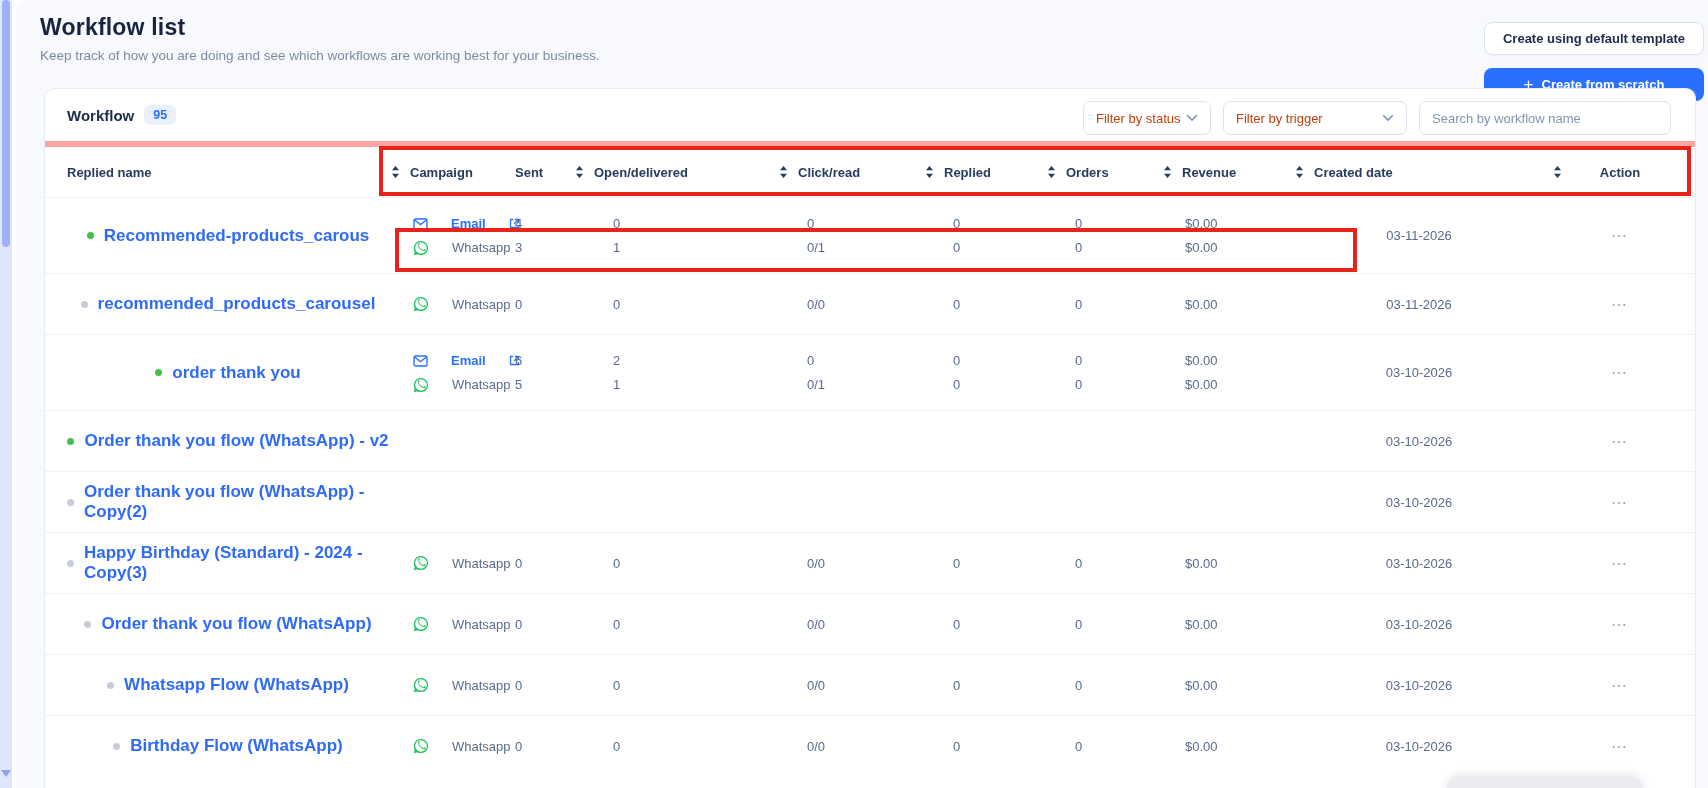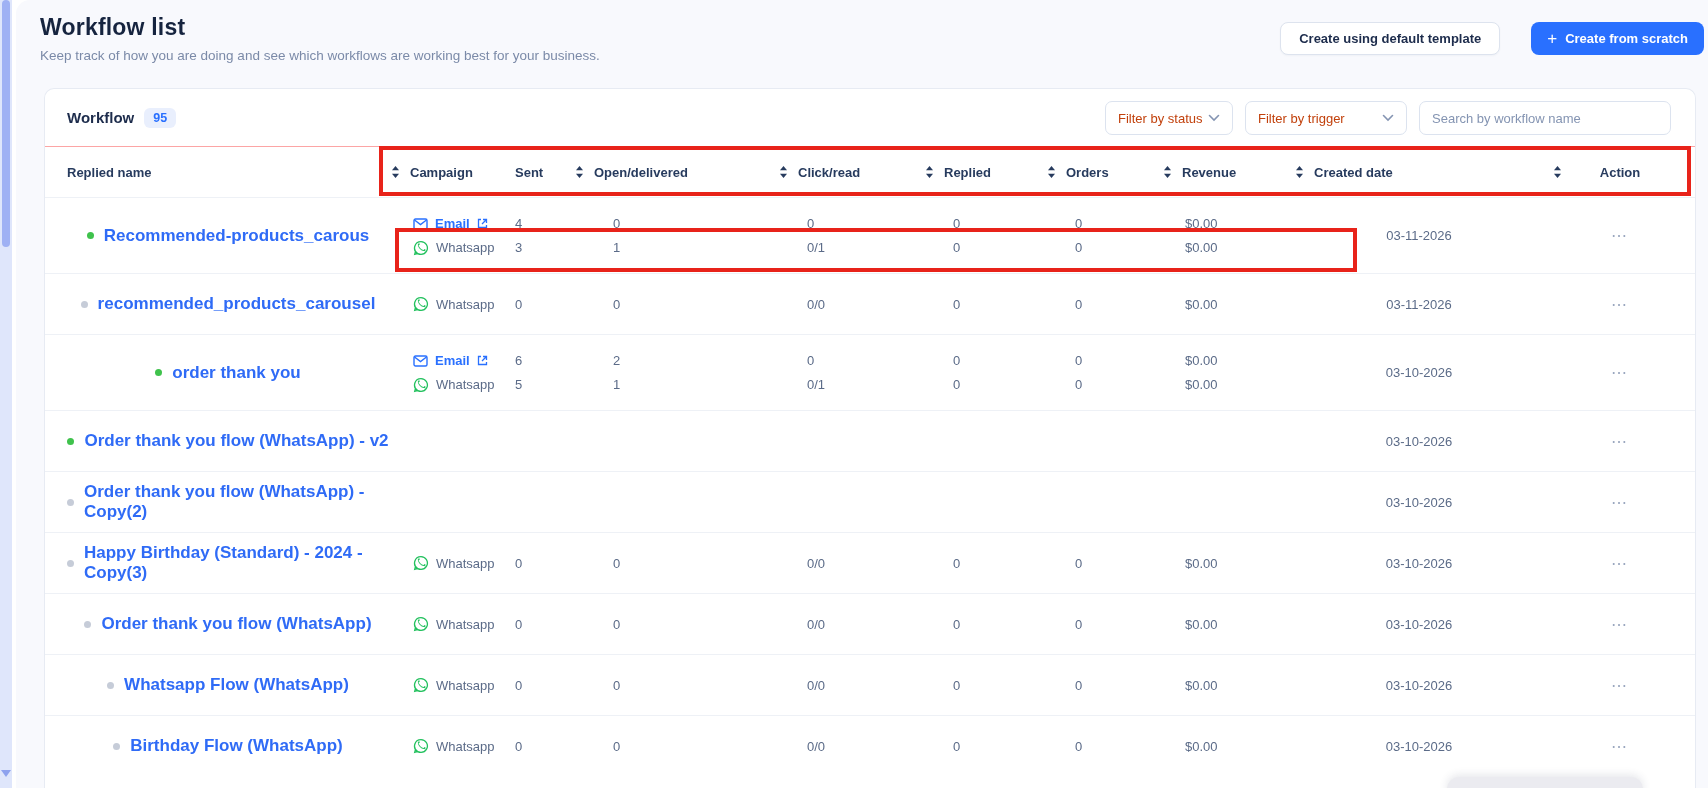--- a/index.html
+++ b/index.html
@@ -12,42 +12,42 @@
   .v-arrow { position:absolute; left:1px; top:770px; width:0; height:0;
              border-left:5px solid transparent; border-right:5px solid transparent; border-top:7px solid #8ea2ee; }
 
   .app { position:absolute; left:16px; top:0; width:1696px; height:788px;
          background:#f8f9fd; border-top-left-radius:14px; overflow:hidden; }
 
   
   .page-head { position:relative; padding:14px 0 0 24px; height:76px; }
   .page-title { font-size:23px; font-weight:800; color:#16243f; letter-spacing:.2px; }
   .page-subtitle { margin-top:7px; font-size:13.5px; color:#7b8aa8; }
-  .head-actions { position:absolute; top:22px; right:8px; display:flex; gap:31px; }
+  .head-actions { position:absolute; top:22px; right:8px; display:flex; gap:13px;flex-direction:column; }
   .btn { height:33px; border-radius:8px; font-size:13px; font-weight:700; display:flex;
          align-items:center; justify-content:center; cursor:pointer; border:none; }
   .btn-outline { background:#ffffff; color:#1d2c4c; border:1px solid #dde3ee; padding:0 18px;
                  box-shadow:0 1px 2px rgba(20,40,80,.04); }
   .btn-primary { background:#2970ff; color:#ffffff; padding:0 16px; gap:8px; }
   .btn-primary .plus { font-size:17px; font-weight:400; line-height:1; }
 
   
   .card { position:absolute; left:28px; top:88px; width:1652px; height:720px;
           background:#ffffff; border:1px solid #e7ebf3; border-bottom:none;
           border-radius:10px 10px 0 0; }
   .card-head { position:relative; height:58px; display:flex; align-items:center;
-               padding-left:22px; border-bottom:1px solid #fca5a5; }
+               padding-left:22px; border-bottom:6px solid #fca5a5; }
   .card-heading { font-size:15px; font-weight:800; color:#1d2c4c; }
   .count-badge { margin-left:10px; background:#e9effd; color:#2970ff; font-size:12.5px; font-weight:700;
                  padding:3px 9px; border-radius:6px; }
   .filters { position:absolute; right:24px; top:12px; display:flex; gap:12px; }
   .select-box { height:34px; background:#fff; border:1px solid #dce3ef; border-radius:7px;
                 display:flex; align-items:center; justify-content:space-between;
                 padding:0 12px; font-size:13px; color:#c2410c; cursor:pointer; }
-  .select-status { width:128px; } .select-trigger { width:162px; }
+  .select-status { width:128px; } .select-trigger { width:184px; }
   .search-input { width:252px; height:34px; background:#fff; border:1px solid #dce3ef; border-radius:7px;
                   padding:0 12px; font-size:13px; color:#3a4a6b; outline:none;
                   font-family:"Liberation Sans", sans-serif; }
   .search-input::placeholder { color:#8494b2; }
 
   
   .grid-row { display:grid; grid-template-columns:322px 112px 72px 204px 146px 122px 116px 132px 252px 1fr;
               padding-left:22px; }
   .thead { height:50px; align-items:center; }
   .th { display:flex; align-items:center; font-size:13px; font-weight:700; color:#273b5e; gap:8px; }
@@ -57,21 +57,21 @@
   .th-action .sort-icon { position:absolute; left:6px; }
 
   .trow { border-top:1px solid #eef1f6; height:61px; align-items:center; }
   .trow.double { height:76px; }
   .cell { display:flex; flex-direction:column; justify-content:center; gap:4px; font-size:13px; color:#5b6b88; }
   .line { height:20px; display:flex; align-items:center; }
   .name-cell { flex-direction:row; align-items:center; gap:10px; }
   .status-dot { width:7px; height:7px; border-radius:50%; flex-shrink:0; }
   .dot-active { background:#3fc24c; } .dot-inactive { background:#c6ccd8; }
   .wf-link { font-size:17px; font-weight:600; color:#2f6bf6; text-decoration:none; cursor:pointer; }
-  .chan-line { gap:7px; }
+  .chan-line { gap:23px; }
   .chan-email { color:#2970ff; font-weight:600; cursor:pointer; }
   .chan-whatsapp { color:#5b6b88; }
   .pad-campaign { padding-left:24px; }
   .pad-sent { padding-left:14px; }
   .pad-open { padding-left:40px; }
   .pad-val { padding-left:30px; }
   .pad-rev { padding-left:24px; }
   .created-cell { align-items:center;text-align:center; }
   .action-cell { align-items:center; }
   .dots { color:#9aa7bf; font-size:16px; letter-spacing:2px; cursor:pointer; }

